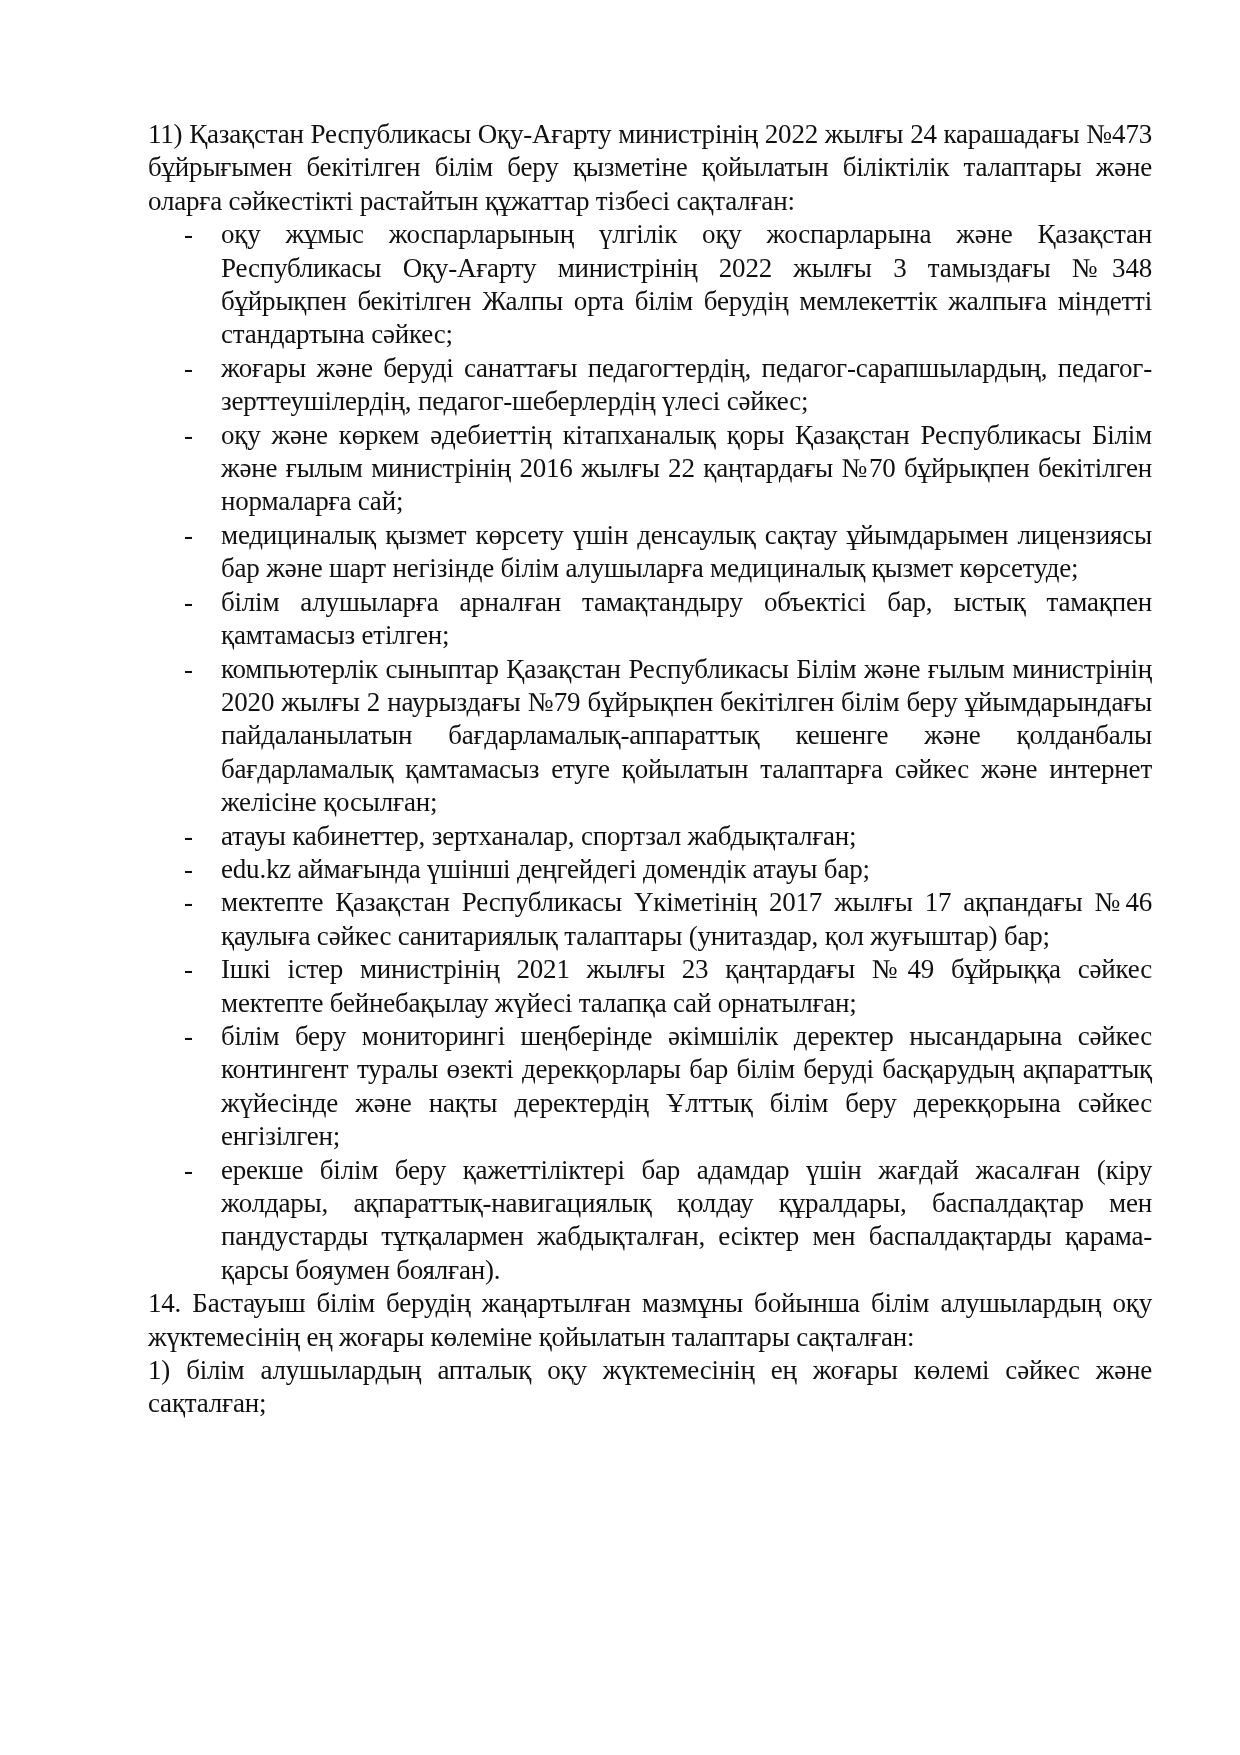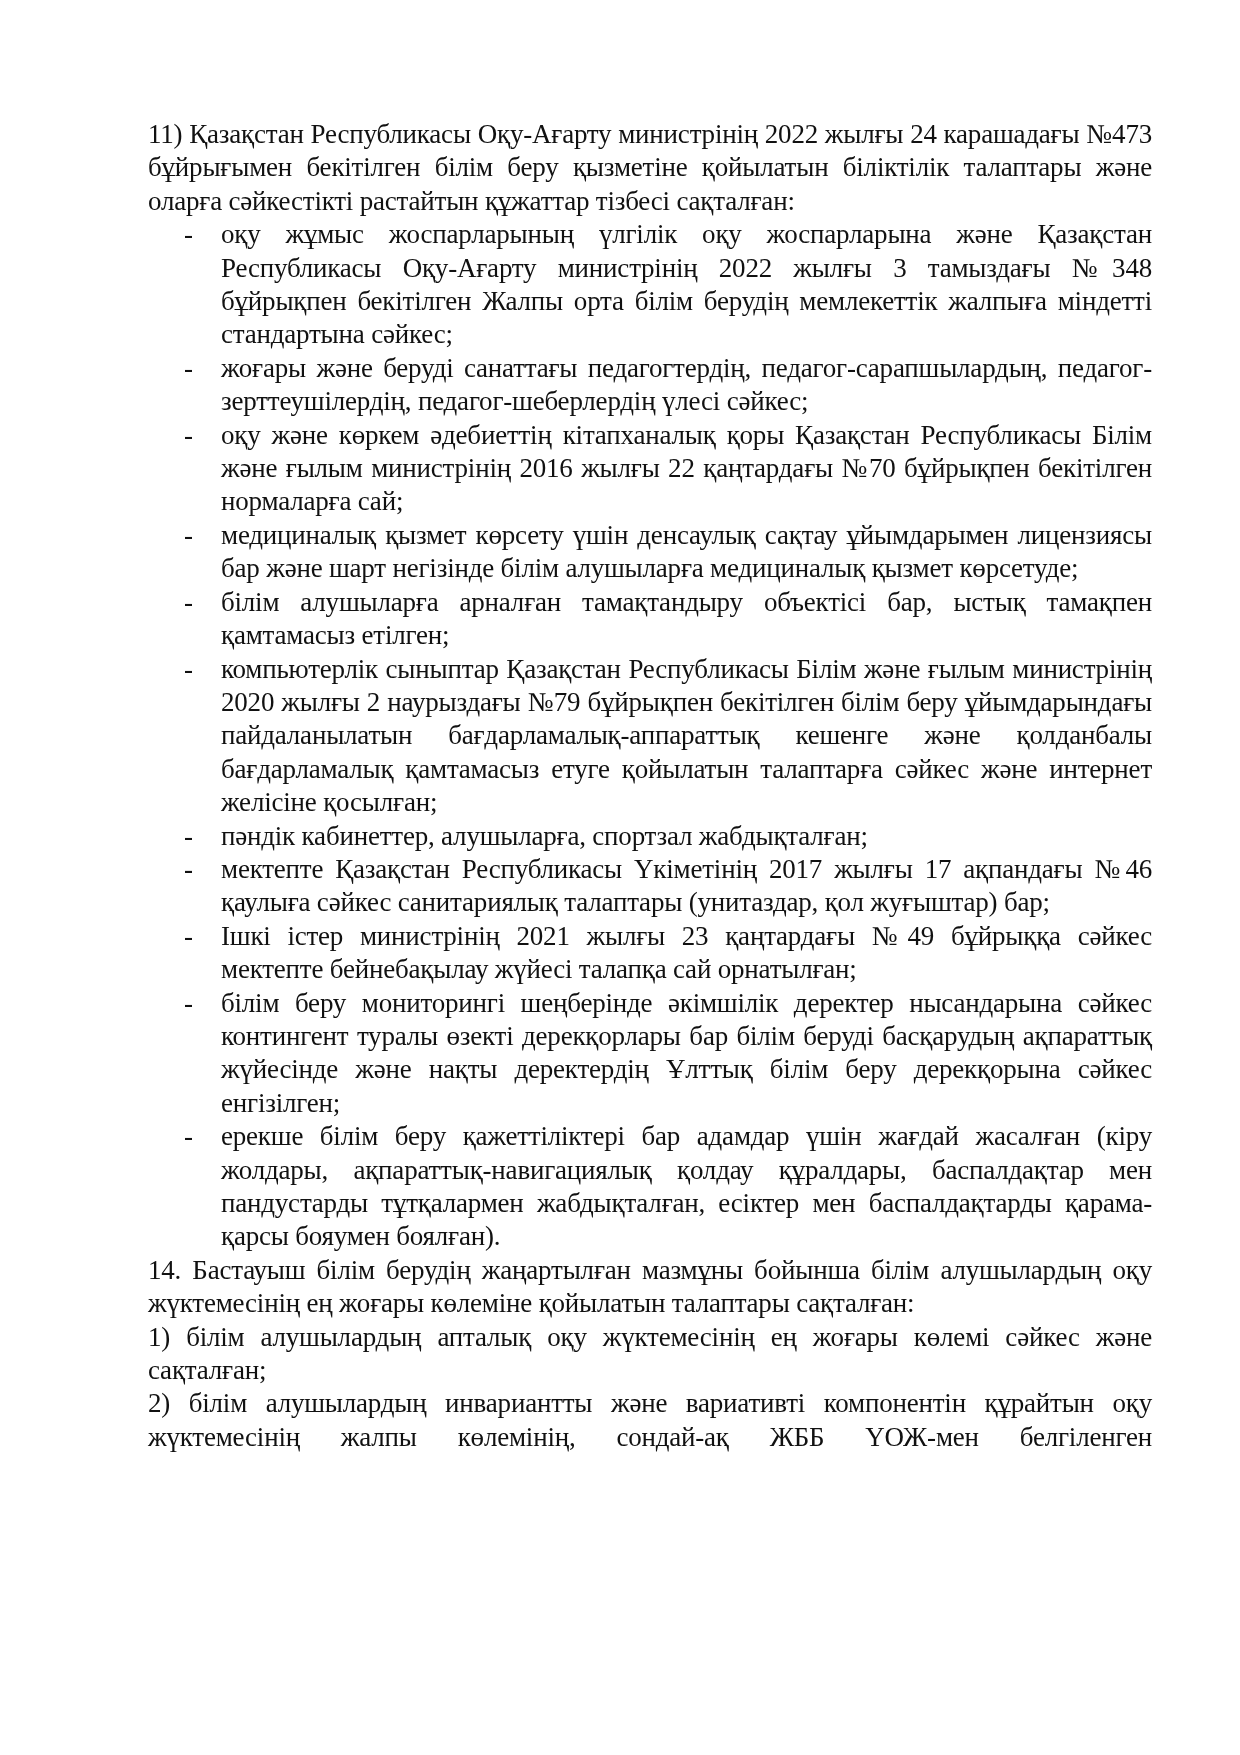--- a/index.html
+++ b/index.html
@@ -52,24 +52,23 @@
 <div class="page">
   <p class="para">11) Қазақстан Республикасы Оқу-Ағарту министрінің 2022 жылғы 24 карашадағы №473 бұйрығымен бекітілген білім беру қызметіне қойылатын біліктілік талаптары және оларға сәйкестікті растайтын құжаттар тізбесі сақталған:</p>
 
   <ul class="bullets">
     <li><span class="dash">-</span><span>оқу жұмыс жоспарларының үлгілік оқу жоспарларына және Қазақстан Республикасы Оқу-Ағарту министрінің 2022 жылғы 3 тамыздағы №348 бұйрықпен бекітілген Жалпы орта білім берудің мемлекеттік жалпыға міндетті стандартына сәйкес;</span></li>
     <li><span class="dash">-</span><span>жоғары және беруді санаттағы педагогтердің, педагог-сарапшылардың, педагог-зерттеушілердің, педагог-шеберлердің үлесі сәйкес;</span></li>
     <li><span class="dash">-</span><span>оқу және көркем әдебиеттің кітапханалық қоры Қазақстан Республикасы Білім және ғылым министрінің 2016 жылғы 22 қаңтардағы №70 бұйрықпен бекітілген нормаларға сай;</span></li>
     <li><span class="dash">-</span><span>медициналық қызмет көрсету үшін денсаулық сақтау ұйымдарымен лицензиясы бар және шарт негізінде білім алушыларға медициналық қызмет көрсетуде;</span></li>
     <li><span class="dash">-</span><span>білім алушыларға арналған тамақтандыру объектісі бар, ыстық тамақпен қамтамасыз етілген;</span></li>
     <li><span class="dash">-</span><span>компьютерлік сыныптар Қазақстан Республикасы Білім және ғылым министрінің 2020 жылғы 2 наурыздағы №79 бұйрықпен бекітілген білім беру ұйымдарындағы пайдаланылатын бағдарламалық-аппараттық кешенге және қолданбалы бағдарламалық қамтамасыз етуге қойылатын талаптарға сәйкес және интернет желісіне қосылған;</span></li>
-    <li><span class="dash">-</span><span>пәндік кабинеттер, алушыларға, спортзал жабдықталған;</span></li>
-    <li><span class="dash">-</span></li>
+    <li><span class="dash">-</span><span>атауы кабинеттер, зертханалар, спортзал жабдықталған;</span></li>
+    <li><span class="dash">-</span><span>edu.kz аймағында үшінші деңгейдегі домендік атауы бар;</span></li>
     <li><span class="dash">-</span><span>мектепте Қазақстан Республикасы Үкіметінің 2017 жылғы 17 ақпандағы №46 қаулыға сәйкес санитариялық талаптары (унитаздар, қол жуғыштар) бар;</span></li>
     <li><span class="dash">-</span><span>Ішкі істер министрінің 2021 жылғы 23 қаңтардағы №49 бұйрыққа сәйкес мектепте  бейнебақылау жүйесі талапқа сай орнатылған;</span></li>
     <li><span class="dash">-</span><span>білім беру мониторингі шеңберінде әкімшілік деректер нысандарына сәйкес контингент туралы өзекті дерекқорлары бар білім беруді басқарудың ақпараттық жүйесінде және нақты деректердің Ұлттық білім беру дерекқорына сәйкес енгізілген;</span></li>
     <li><span class="dash">-</span><span>ерекше білім беру қажеттіліктері бар адамдар үшін жағдай жасалған (кіру жолдары, ақпараттық-навигациялық қолдау құралдары, баспалдақтар мен пандустарды тұтқалармен жабдықталған, есіктер мен баспалдақтарды қарама-қарсы бояумен боялған).</span></li>
   </ul>
 
   <p class="para">14. Бастауыш білім берудің жаңартылған мазмұны бойынша білім алушылардың оқу жүктемесінің ең жоғары көлеміне қойылатын талаптары сақталған:</p>
   <p class="para">1) білім алушылардың апталық оқу жүктемесінің ең жоғары көлемі сәйкес және сақталған;</p>
-  <p class="para" style="text-align-last: justify;">2) білім алушылардың инвариантты және вариативті компонентін құрайтын оқу жүктемесінің жалпы көлемінің, сондай-ақ ЖББ ҮОЖ-мен белгіленген</p>
 </div>
 
 </body></html>

